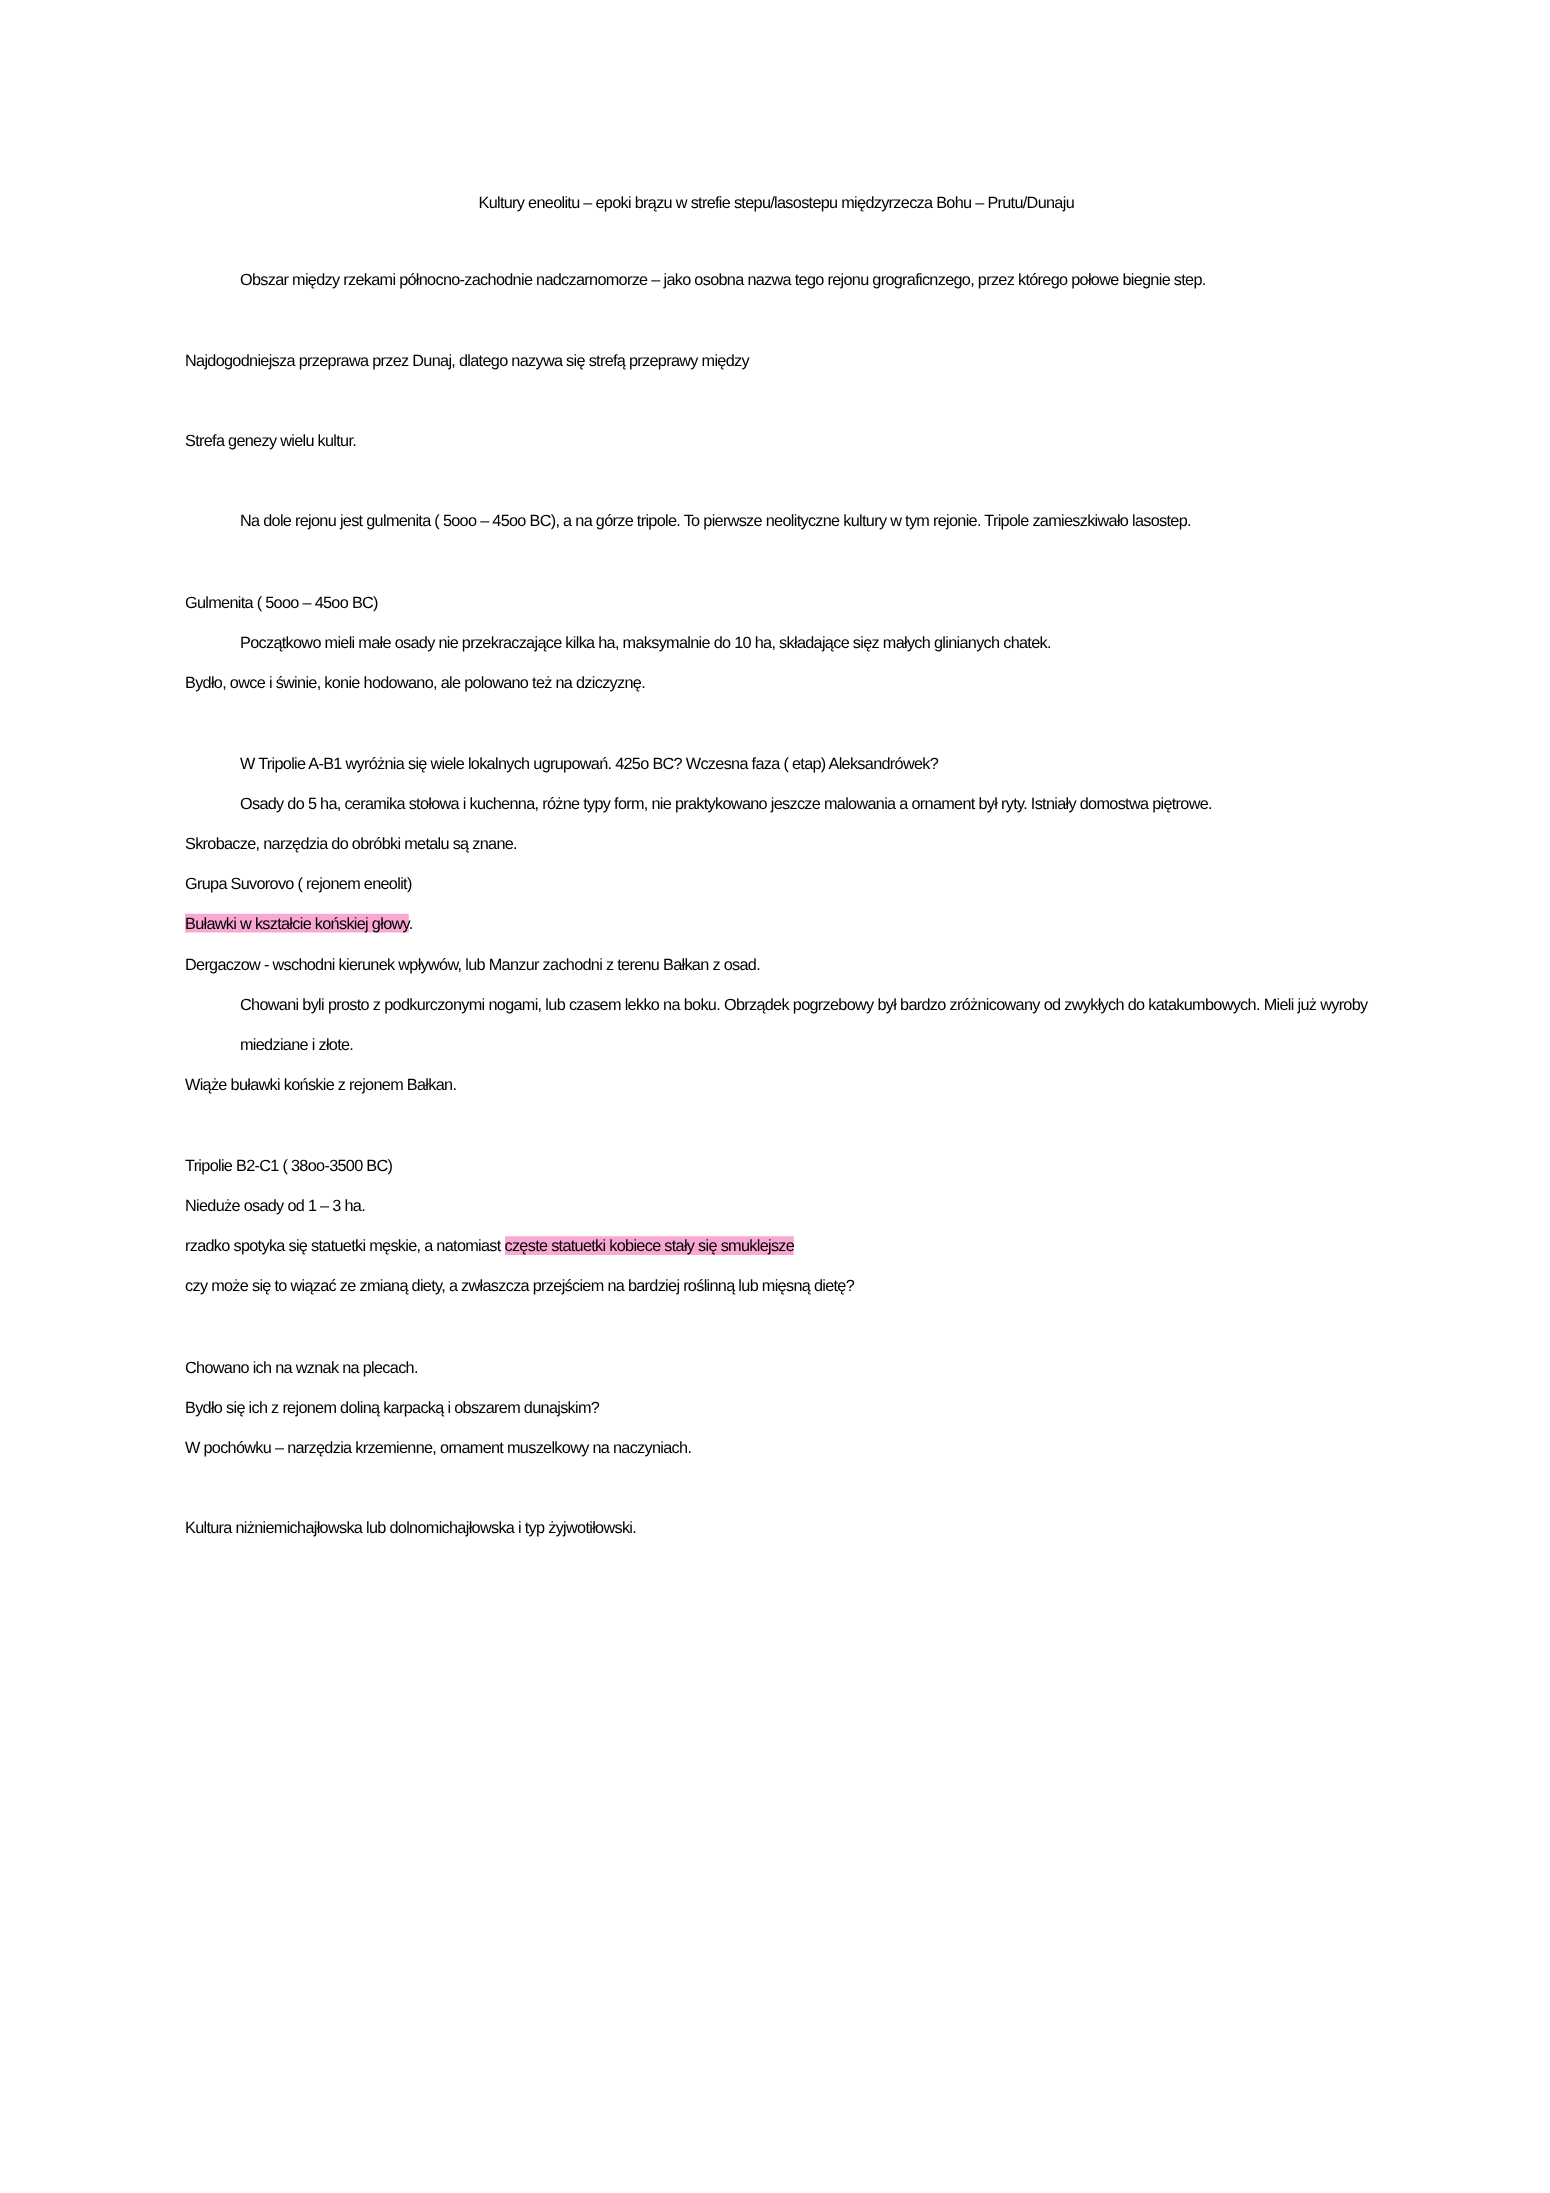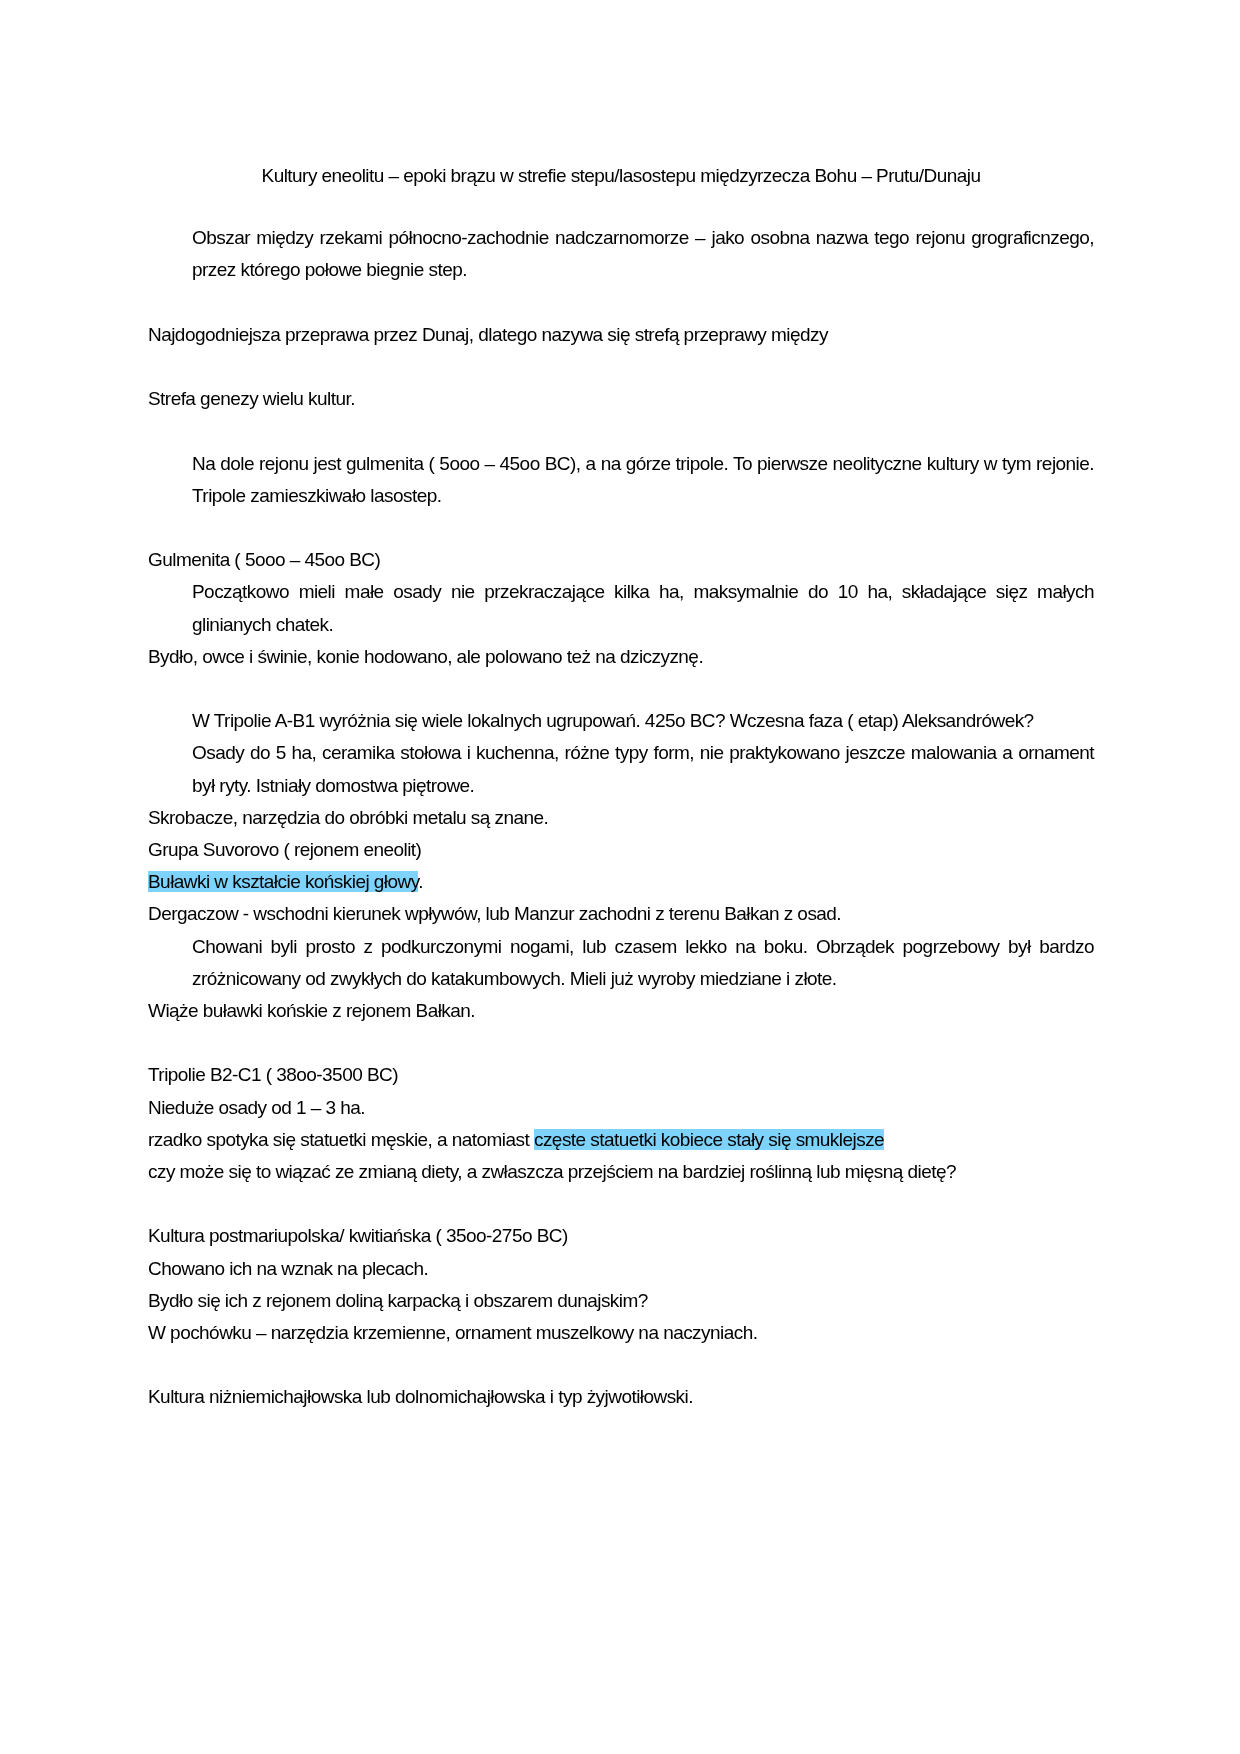--- a/index.html
+++ b/index.html
@@ -1,30 +1,30 @@
 <!DOCTYPE html>
 <html><head>
   <meta charset="utf-8">
   <style>
     html, body { margin: 0; padding: 0; background: #ffffff; }
     body { width: 1240px; height: 1754px; position: relative; overflow: hidden; }
     .page {
       position: absolute; left: 0; top: 0; width: 1240px; height: 1754px; background: #ffffff;
     }
     .content {
-      position: absolute; left: 148px; top: 160px; width: 946px;
+      position: absolute; left: 148px; top: 146px; width: 946px;
       font-family: "Liberation Sans", sans-serif;
-      font-size: 19px; line-height: 32.2px; color: #000000;
+      font-size: 13px; line-height: 32.2px; color: #000000;
       letter-spacing: -0.55px;
     }
     .title { text-align: center; margin: 0 0 30px 0; }
     .para { margin: 0 0 32.2px 0; }
     .line { display: block; }
     .just { text-align: justify; text-align-last: left; margin-left: 44px; }
-    .hl { background: #7dd3fc; }
+    .hl { background: #f9a8d4; }
   </style>
 </head>
 <body>
 
 <div class="page">
   <div class="content">
 
     <div class="title">Kultury eneolitu – epoki brązu w strefie stepu/lasostepu międzyrzecza Bohu – Prutu/Dunaju</div>
 
     <div class="para just">Obszar między rzekami północno-zachodnie nadczarnomorze – jako osobna nazwa tego rejonu grograficnzego, przez którego połowe biegnie step.</div>
@@ -50,21 +50,20 @@
     </div>
 
     <div class="para">
       <span class="line">Tripolie B2-C1 ( 38oo-3500 BC)</span>
       <span class="line">Nieduże osady od 1 – 3 ha.</span>
       <span class="line"><span>rzadko spotyka się statuetki męskie, a natomiast </span><span class="hl">częste statuetki kobiece stały się smuklejsze</span></span>
       <span class="line">czy może się to wiązać ze zmianą diety, a zwłaszcza przejściem na bardziej roślinną lub mięsną dietę?</span>
     </div>
 
     <div class="para">
-      <span class="line">Kultura postmariupolska/ kwitiańska ( 35oo-275o BC)</span>
       <span class="line">Chowano ich na wznak na plecach.</span>
       <span class="line">Bydło się ich z rejonem doliną karpacką i obszarem dunajskim?</span>
       <span class="line">W pochówku – narzędzia krzemienne, ornament muszelkowy na naczyniach.</span>
     </div>
 
     <div class="para">Kultura niżniemichajłowska lub dolnomichajłowska i typ żyjwotiłowski.</div>
 
   </div>
 </div>
 

